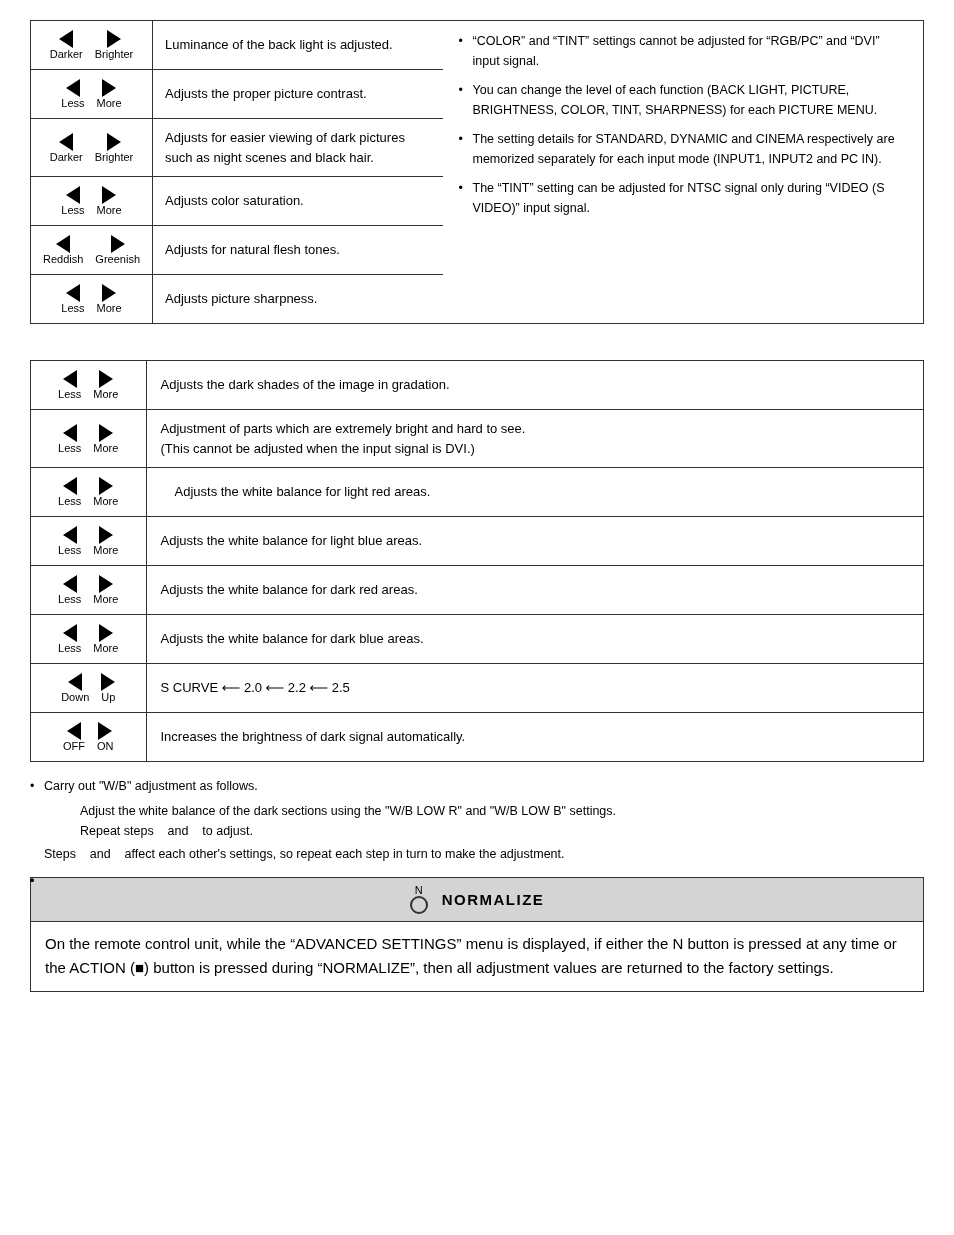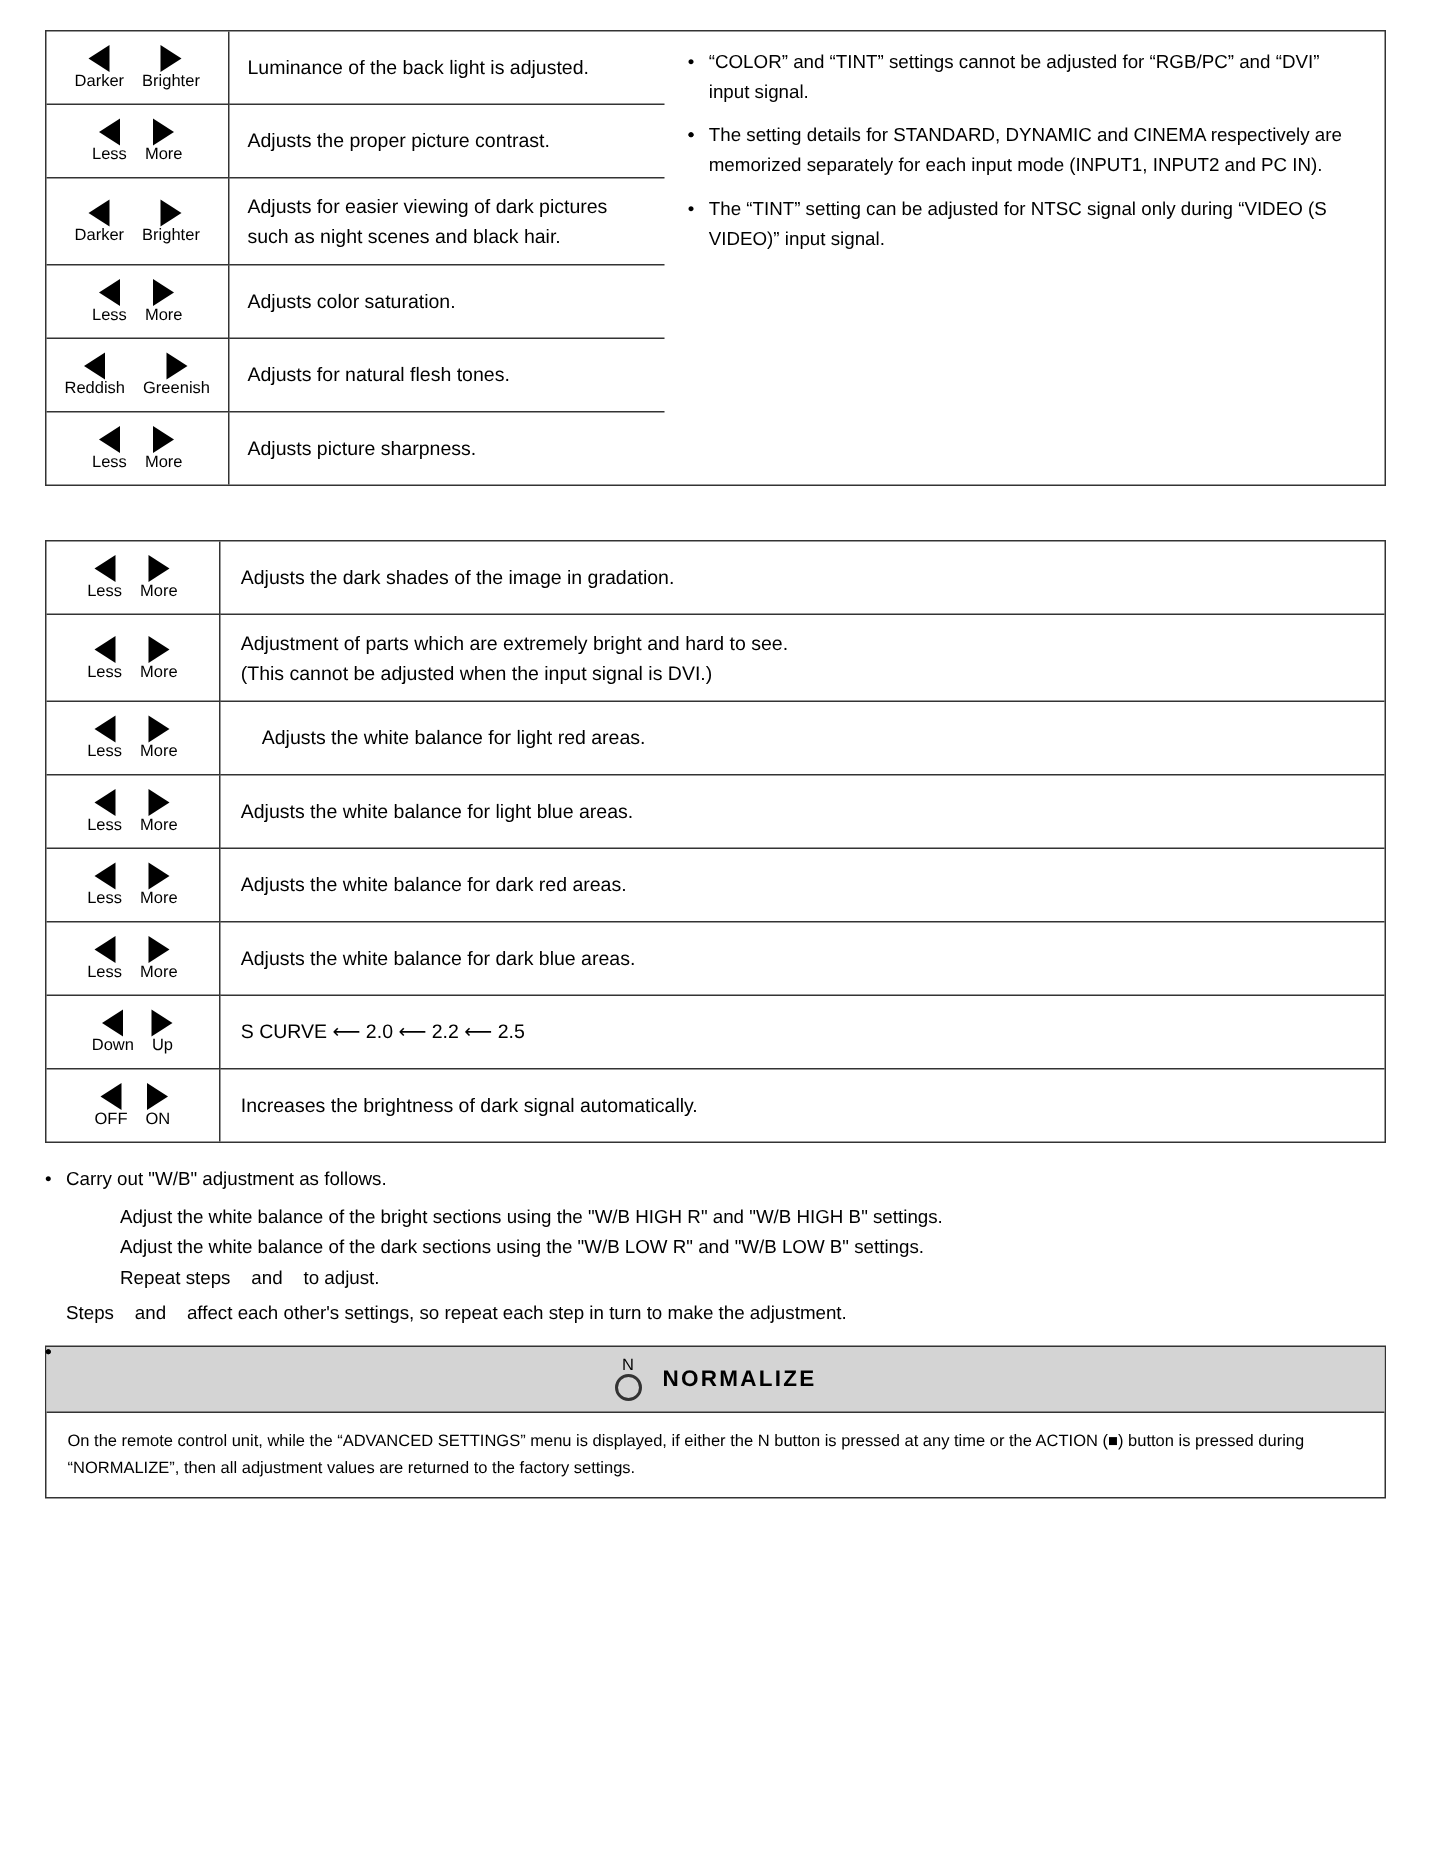--- a/index.html
+++ b/index.html
@@ -168,20 +168,21 @@
     </table>
 
   <div style="padding: 10px 16px; font-size:12.5px; line-height:1.6; flex:1;">
     <ul style="list-style:none; padding:0;">
       <li style="padding-left:14px; position:relative; margin-bottom:9px;">
         <span style="position:absolute;left:0;">•</span>
         <span>“COLOR” and “TINT” settings cannot be adjusted for “RGB/PC” and “DVI” input signal.</span>
       </li>
       <li style="padding-left:14px; position:relative; margin-bottom:9px;">
         <span style="position:absolute;left:0;">•</span>
+        <span>You can change the level of each function (BACK LIGHT, PICTURE, BRIGHTNESS, COLOR, TINT, SHARPNESS) for each PICTURE MENU.</span>
       </li>
       <li style="padding-left:14px; position:relative; margin-bottom:9px;">
         <span style="position:absolute;left:0;">•</span>
         <span>The setting details for STANDARD, DYNAMIC and CINEMA respectively are memorized separately for each input mode  (INPUT1, INPUT2 and PC IN).</span>
       </li>
       <li style="padding-left:14px; position:relative; margin-bottom:9px;">
         <span style="position:absolute;left:0;">•</span>
         <span>The “TINT” setting can be adjusted for NTSC signal only during “VIDEO (S VIDEO)” input signal.</span>
       </li>
     </ul>
@@ -324,21 +325,20 @@
   </tbody>
     </table>
 </div>
 
 <div style="margin: 10px 0 12px 0; font-size: 12.5px; line-height: 1.65;">
   <div style="padding-left:14px; position:relative; margin-bottom:4px;">
     <span style="position:absolute;left:0;">•</span>
     <span>Carry out "W/B" adjustment as follows.</span>
   </div>
   <div style="margin-left:50px;">
-    <div>Adjust the white balance of the bright sections using the "W/B HIGH R" and "W/B HIGH B" settings.</div>
     <div>Adjust the white balance of the dark sections using the "W/B LOW R" and "W/B LOW B" settings.</div>
     <div>Repeat steps&nbsp;&nbsp;&nbsp;&nbsp;and&nbsp;&nbsp;&nbsp;&nbsp;to adjust.</div>
   </div>
   <div style="margin-left:14px; margin-top:2px;">Steps&nbsp;&nbsp;&nbsp;&nbsp;and&nbsp;&nbsp;&nbsp;&nbsp;affect each other's settings, so repeat each step in turn to make the adjustment.</div>
   <div style="margin-top:6px;">
     <div style="padding-left:14px; position:relative; margin-bottom:4px;">
       <span style="position:absolute;left:0;">•</span>
     </div>
     <div style="padding-left:14px; position:relative; margin-bottom:4px;">
       <span style="position:absolute;left:0;">•</span>
@@ -347,16 +347,16 @@
 </div>
 
 <div style="border: 1.5px solid #333;">
   <div style="background:#d4d4d4; text-align:center; padding:7px 0; border-bottom:1px solid #333; display:flex; align-items:center; justify-content:center; gap:14px;">
     <div style="display:flex; flex-direction:column; align-items:center;">
       <span style="font-size:11px; line-height:1;">N</span>
       <span style="display:inline-block; width:18px; height:18px; border:2px solid #333; border-radius:50%;"></span>
     </div>
     <span style="font-weight:bold; font-size:15px; letter-spacing:1.5px;">NORMALIZE</span>
   </div>
-  <div style="padding:10px 14px; font-size:11px; line-height:1.65;">
+  <div style="padding:10px 14px; font-size:15px; line-height:1.65;">
     <span>On the remote control unit, while the “ADVANCED SETTINGS” menu is displayed, if either the N button is pressed at any time or the ACTION (■) button is pressed during “NORMALIZE”, then all adjustment values are returned to the factory settings.</span>
   </div>
 </div>
 
 </body></html>

